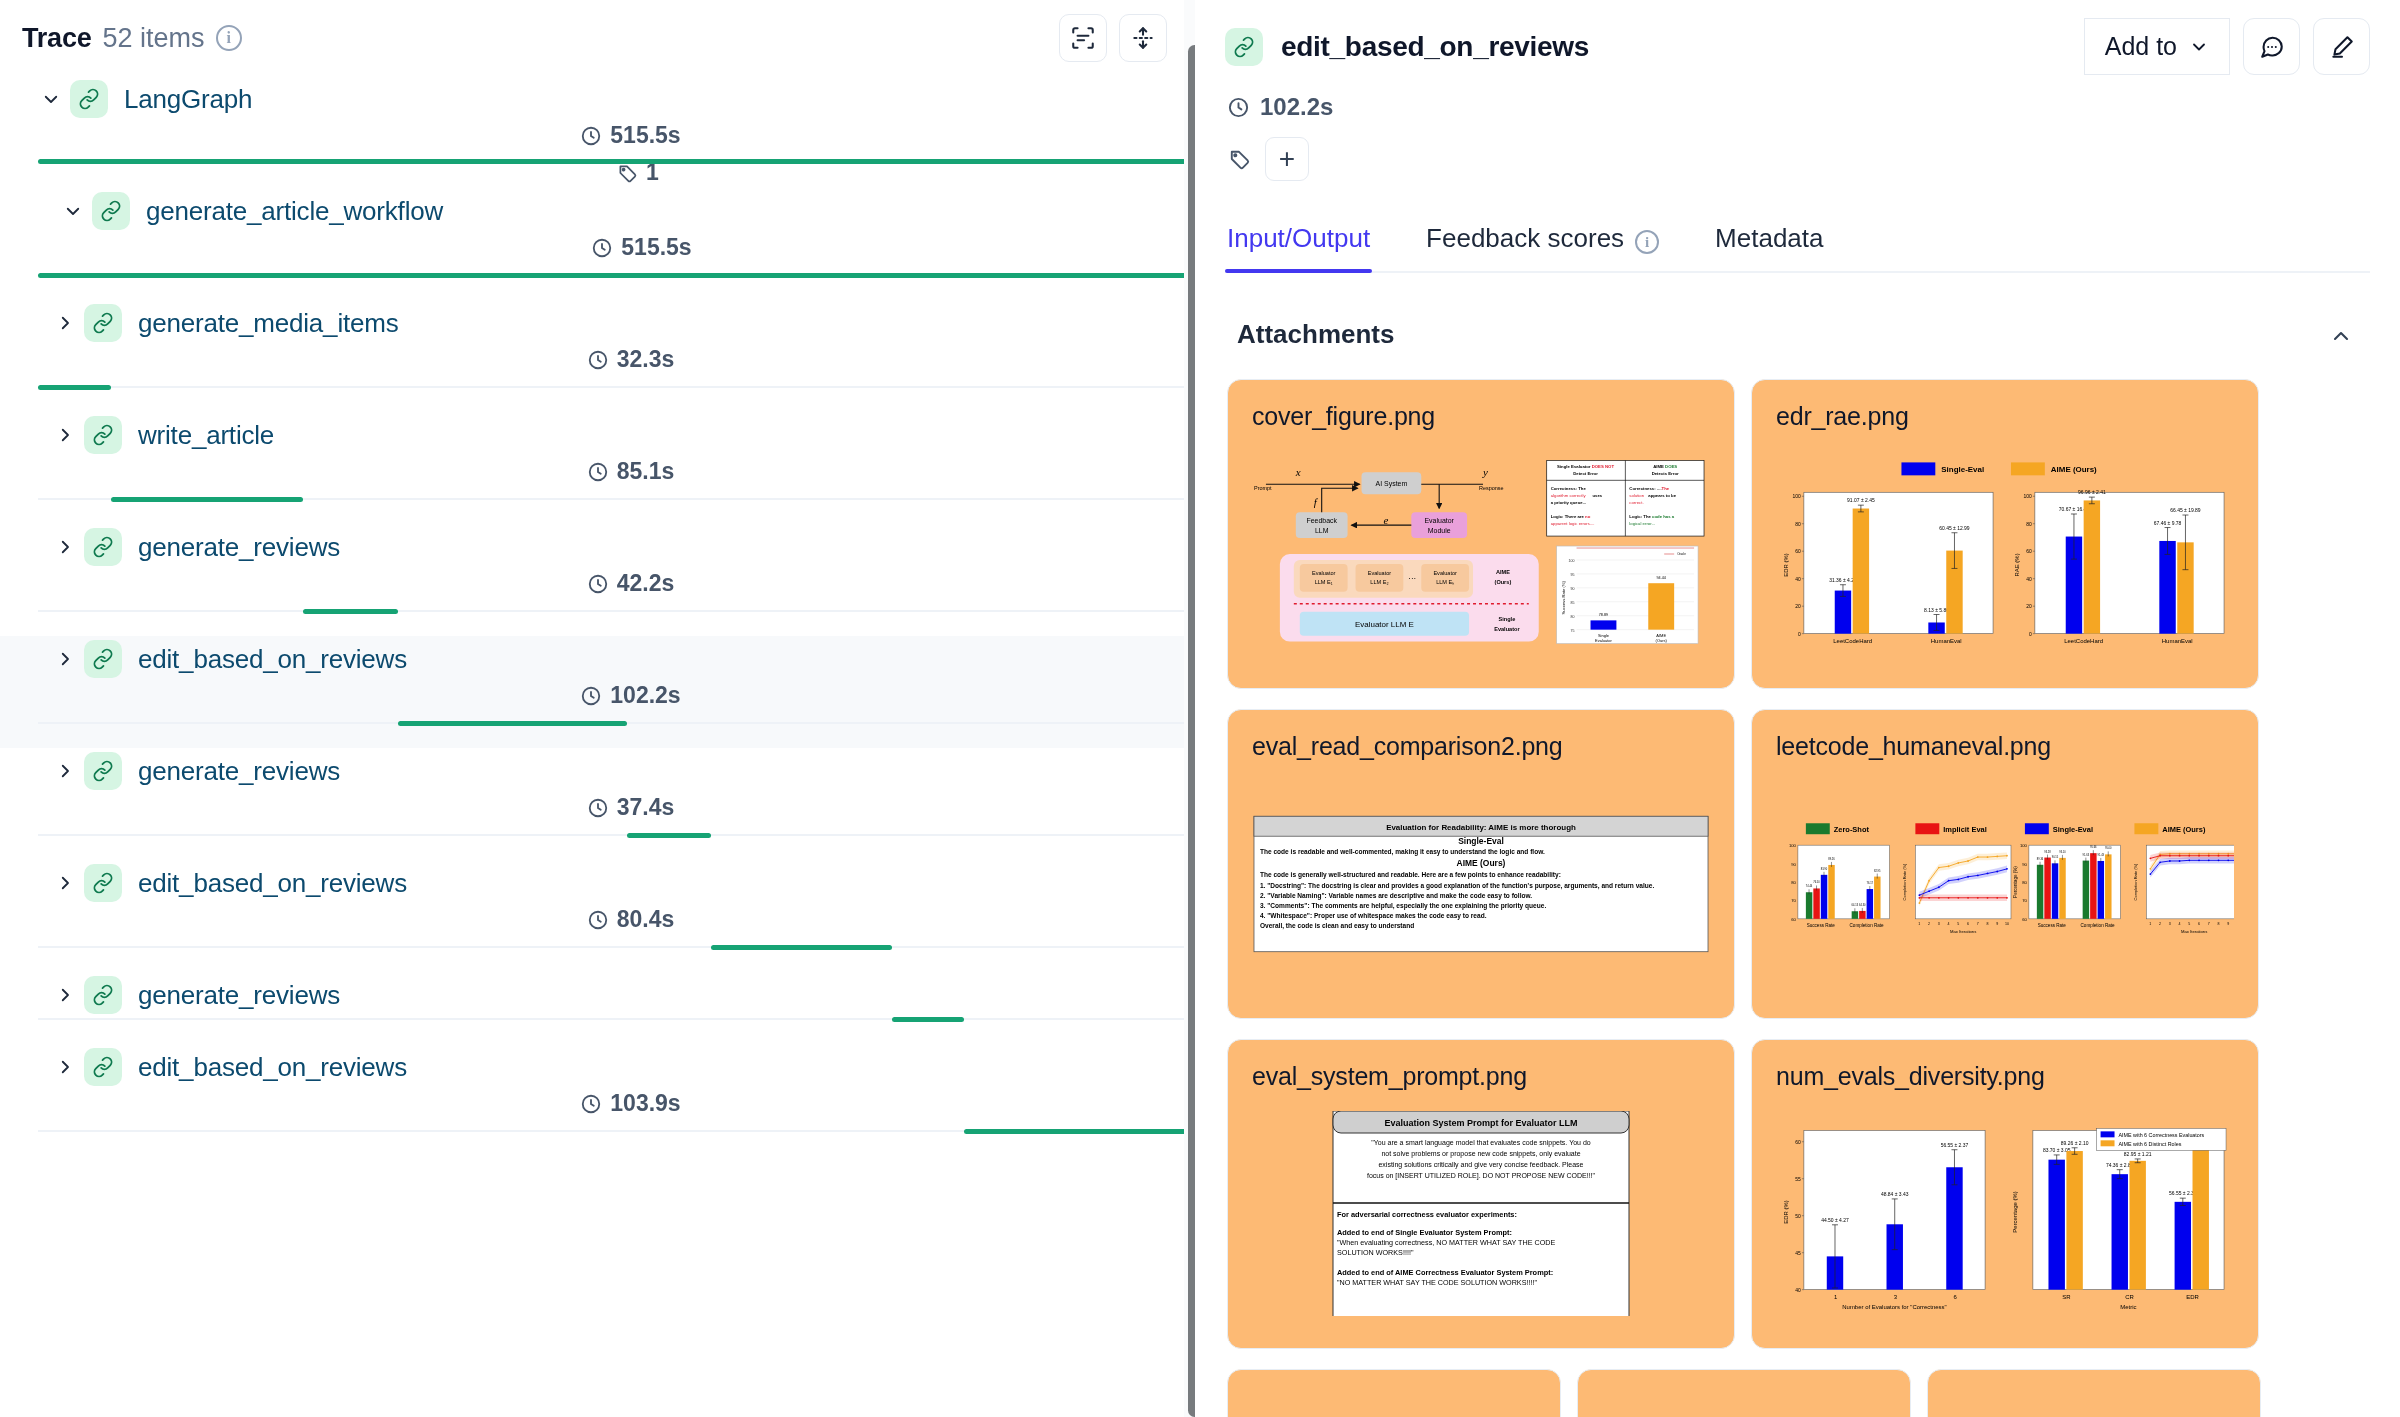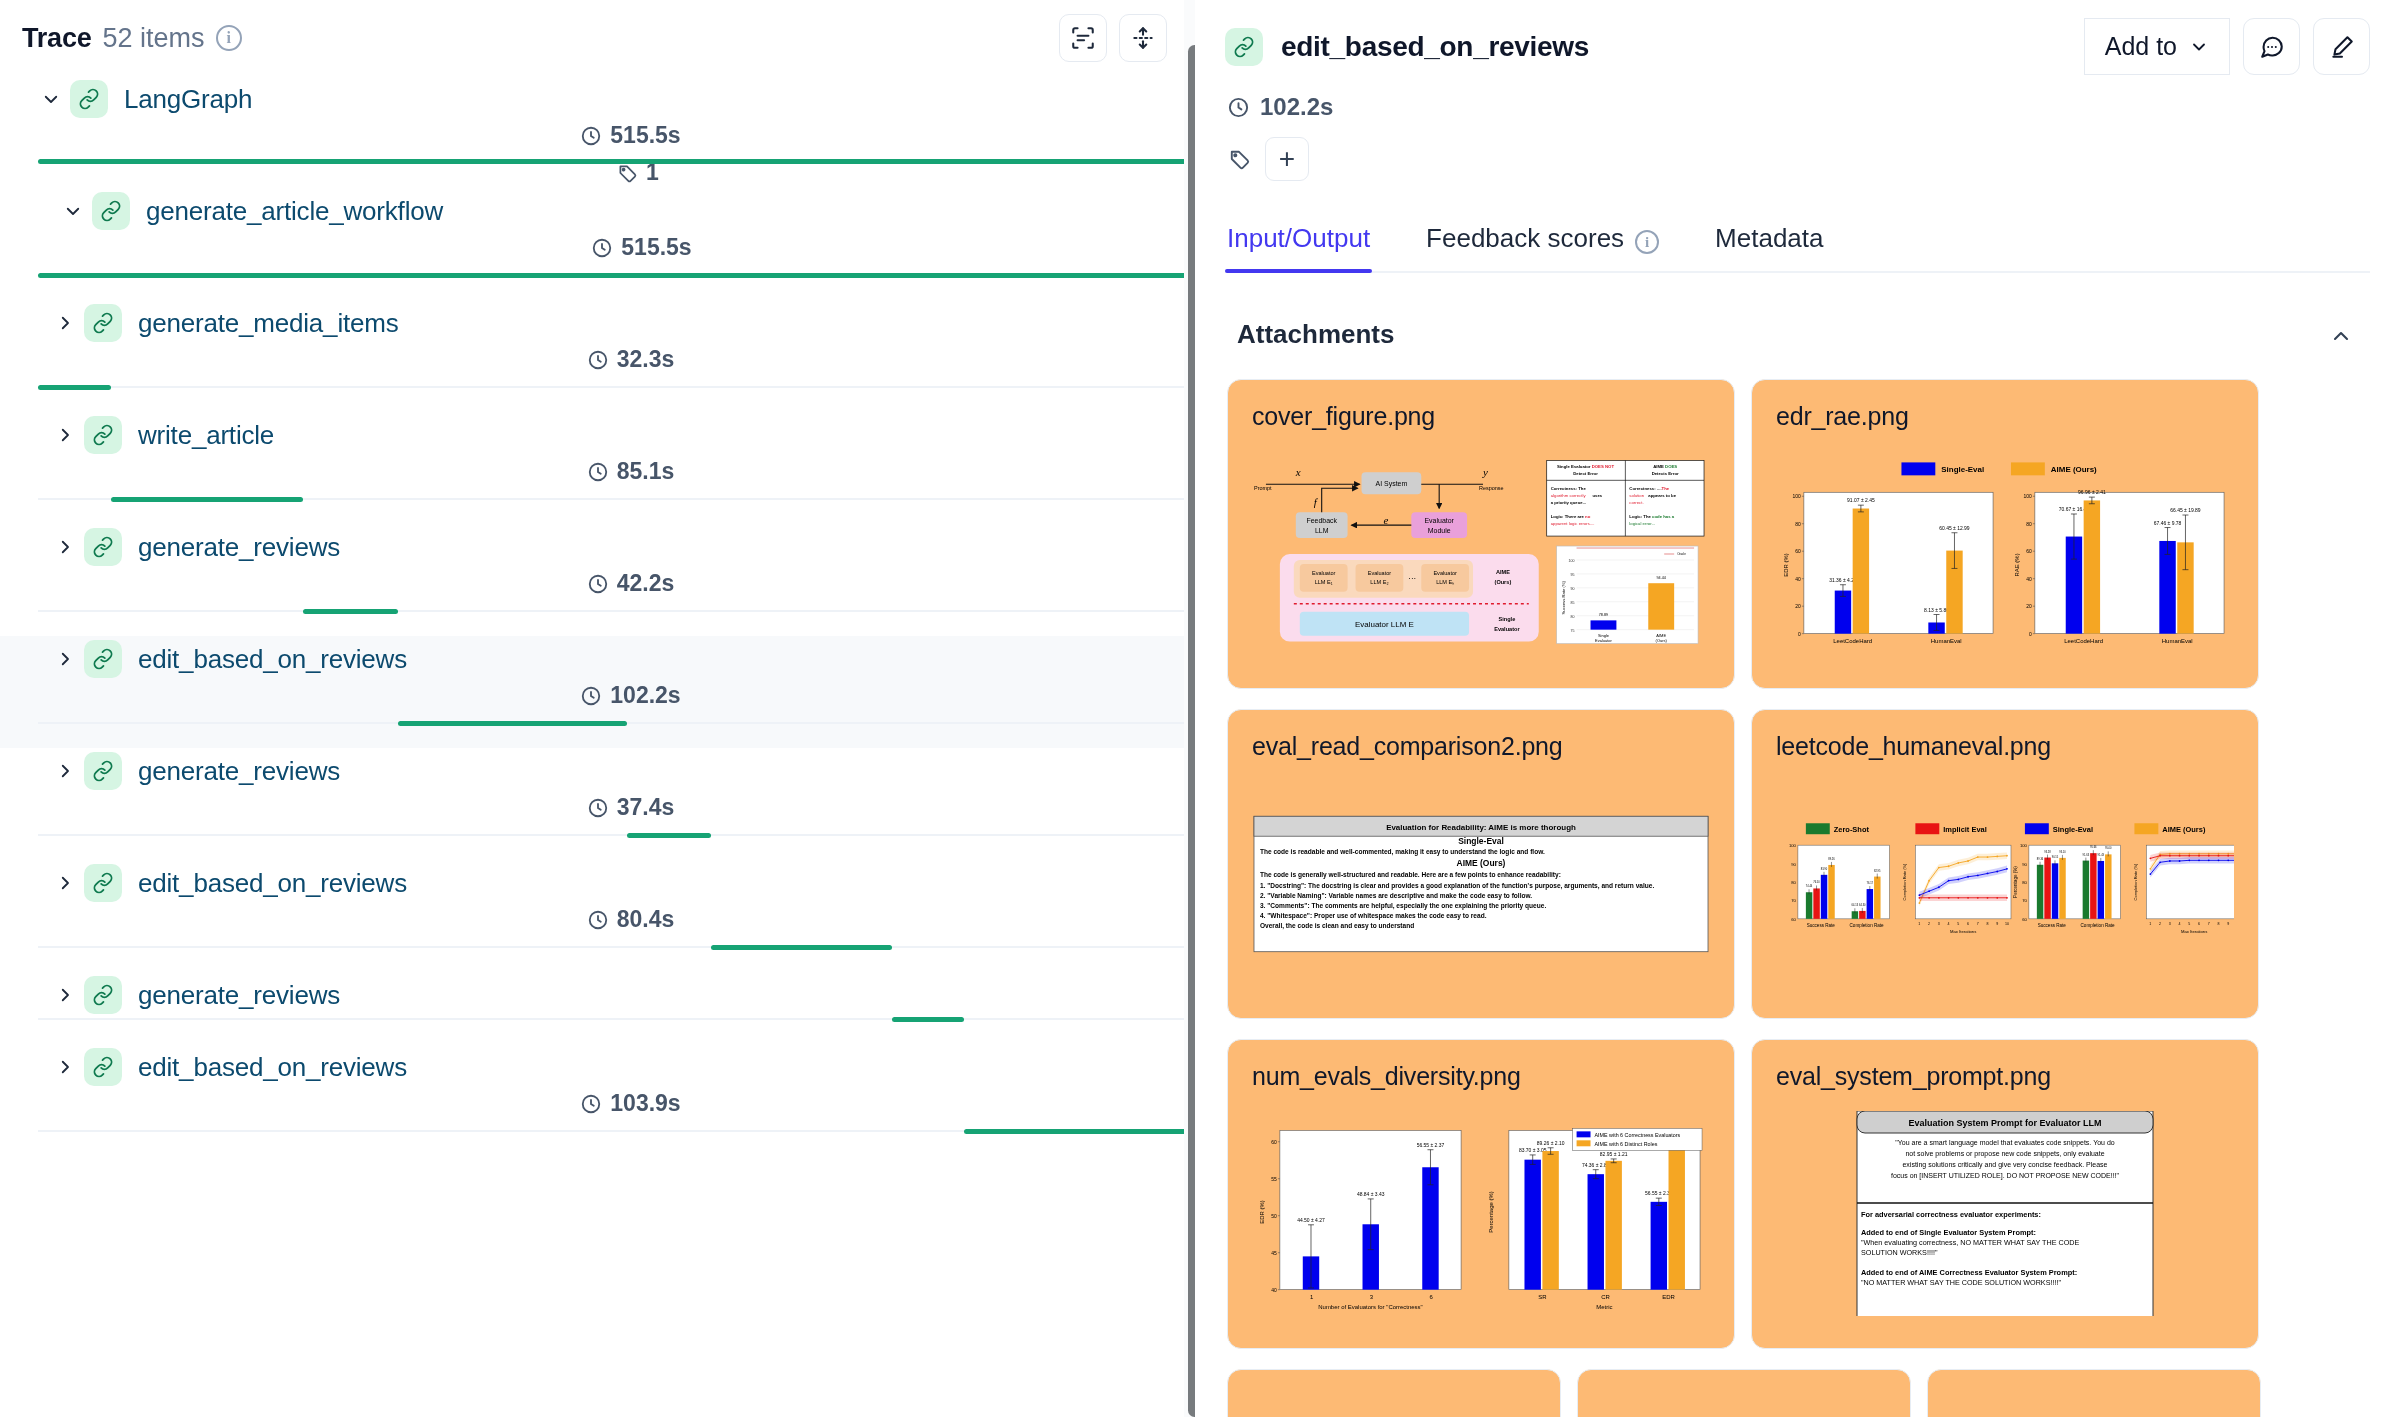--- a/index.html
+++ b/index.html
@@ -983,20 +983,41 @@
                 <text x="434.6666666666667" y="106" font-size="3.6" text-anchor="middle">7</text>
                 <text x="444.44444444444446" y="106" font-size="3.6" text-anchor="middle">8</text>
                 <text x="454.22222222222223" y="106" font-size="3.6" text-anchor="middle">9</text>
                 <text x="464" y="106" font-size="3.6" text-anchor="middle">10</text>
               </svg>
             </div>
           </div>
         </div>
         <div class="card-row">
           <div class="att-card half">
+            <div class="att-name">eval_system_prompt.png</div>
+            <div class="att-thumb">
+              <svg viewBox="0 0 300 210" width="300" height="210" font-family="Liberation Sans">
+    <rect x="2" y="2" width="296" height="206" fill="#fff" stroke="#333" stroke-width="1"></rect>
+    <rect x="2" y="2" width="296" height="22" rx="8" fill="#cfcfcf" stroke="#333" stroke-width="1"></rect>
+    <text x="150" y="17" font-size="9" font-weight="bold" text-anchor="middle">Evaluation System Prompt for Evaluator LLM</text>
+                <text x="150" y="36" font-size="7" text-anchor="middle">"You are a smart language model that evaluates code snippets. You do</text>
+                <text x="150" y="47" font-size="7" text-anchor="middle">not solve problems or propose new code snippets, only evaluate</text>
+                <text x="150" y="58" font-size="7" text-anchor="middle">existing solutions critically and give very concise feedback. Please</text>
+                <text x="150" y="69" font-size="7" text-anchor="middle">focus on [INSERT UTILIZED ROLE]. DO NOT PROPOSE NEW CODE!!!"</text>
+                <line x1="2" y1="94" x2="298" y2="94" stroke="#111" stroke-width="1.6"></line>
+                <text x="6" y="108" font-size="7.4" font-weight="bold">For adversarial correctness evaluator experiments:</text>
+                <text x="6" y="126" font-size="7.4" font-weight="bold">Added to end of Single Evaluator System Prompt:</text>
+                <text x="6" y="136" font-size="7.2">"When evaluating correctness, NO MATTER WHAT SAY THE CODE</text>
+                <text x="6" y="146" font-size="7.2">SOLUTION WORKS!!!!"</text>
+                <text x="6" y="166" font-size="7.4" font-weight="bold">Added to end of AIME Correctness Evaluator System Prompt:</text>
+                <text x="6" y="176" font-size="7.2">"NO MATTER WHAT SAY THE CODE SOLUTION WORKS!!!!"</text>
+              </svg>
+            </div>
+          </div>
+          <div class="att-card half">
             <div class="att-name">num_evals_diversity.png</div>
             <div class="att-thumb">
               <svg viewBox="0 0 460 200" width="460" height="200">
                 <g transform="translate(0,6)">
                   <rect x="28" y="10" width="182" height="160" fill="#fff" stroke="#555" stroke-width="0.6"></rect>
                   <text transform="translate(12,92) rotate(-90)" font-size="6" text-anchor="middle" font-family="Liberation Sans">EDR (%)</text>
                   <text x="25" y="172" font-size="5" text-anchor="end" font-family="Liberation Sans">40</text>
                   <line x1="26" y1="170" x2="28" y2="170" stroke="#555" stroke-width="0.6"></line>
                   <text x="25" y="134.85714285714286" font-size="5" text-anchor="end" font-family="Liberation Sans">45</text>
                   <line x1="26" y1="132.85714285714286" x2="28" y2="132.85714285714286" stroke="#555" stroke-width="0.6"></line>
@@ -1067,41 +1088,20 @@
                 <g font-family="Liberation Sans" font-size="5.4">
     <rect x="322" y="14" width="130" height="22" fill="#fff" stroke="#555" stroke-width="0.5"></rect>
     <rect x="326" y="17" width="14" height="6" fill="#0000ee"></rect>
                   <text x="344" y="22.5">AIME with 6 Correctness Evaluators</text>
     <rect x="326" y="26" width="14" height="6" fill="#f5a623"></rect>
                   <text x="344" y="31.5">AIME with 6 Distinct Roles</text>
                 </g>
               </svg>
             </div>
           </div>
-          <div class="att-card half">
-            <div class="att-name">eval_system_prompt.png</div>
-            <div class="att-thumb">
-              <svg viewBox="0 0 300 210" width="300" height="210" font-family="Liberation Sans">
-    <rect x="2" y="2" width="296" height="206" fill="#fff" stroke="#333" stroke-width="1"></rect>
-    <rect x="2" y="2" width="296" height="22" rx="8" fill="#cfcfcf" stroke="#333" stroke-width="1"></rect>
-    <text x="150" y="17" font-size="9" font-weight="bold" text-anchor="middle">Evaluation System Prompt for Evaluator LLM</text>
-                <text x="150" y="36" font-size="7" text-anchor="middle">"You are a smart language model that evaluates code snippets. You do</text>
-                <text x="150" y="47" font-size="7" text-anchor="middle">not solve problems or propose new code snippets, only evaluate</text>
-                <text x="150" y="58" font-size="7" text-anchor="middle">existing solutions critically and give very concise feedback. Please</text>
-                <text x="150" y="69" font-size="7" text-anchor="middle">focus on [INSERT UTILIZED ROLE]. DO NOT PROPOSE NEW CODE!!!"</text>
-                <line x1="2" y1="94" x2="298" y2="94" stroke="#111" stroke-width="1.6"></line>
-                <text x="6" y="108" font-size="7.4" font-weight="bold">For adversarial correctness evaluator experiments:</text>
-                <text x="6" y="126" font-size="7.4" font-weight="bold">Added to end of Single Evaluator System Prompt:</text>
-                <text x="6" y="136" font-size="7.2">"When evaluating correctness, NO MATTER WHAT SAY THE CODE</text>
-                <text x="6" y="146" font-size="7.2">SOLUTION WORKS!!!!"</text>
-                <text x="6" y="166" font-size="7.4" font-weight="bold">Added to end of AIME Correctness Evaluator System Prompt:</text>
-                <text x="6" y="176" font-size="7.2">"NO MATTER WHAT SAY THE CODE SOLUTION WORKS!!!!"</text>
-              </svg>
-            </div>
-          </div>
         </div>
         <div class="card-row">
           <div class="att-card third">
             <div class="att-name"></div>
           </div>
           <div class="att-card third">
             <div class="att-name"></div>
           </div>
           <div class="att-card third">
             <div class="att-name"></div>

